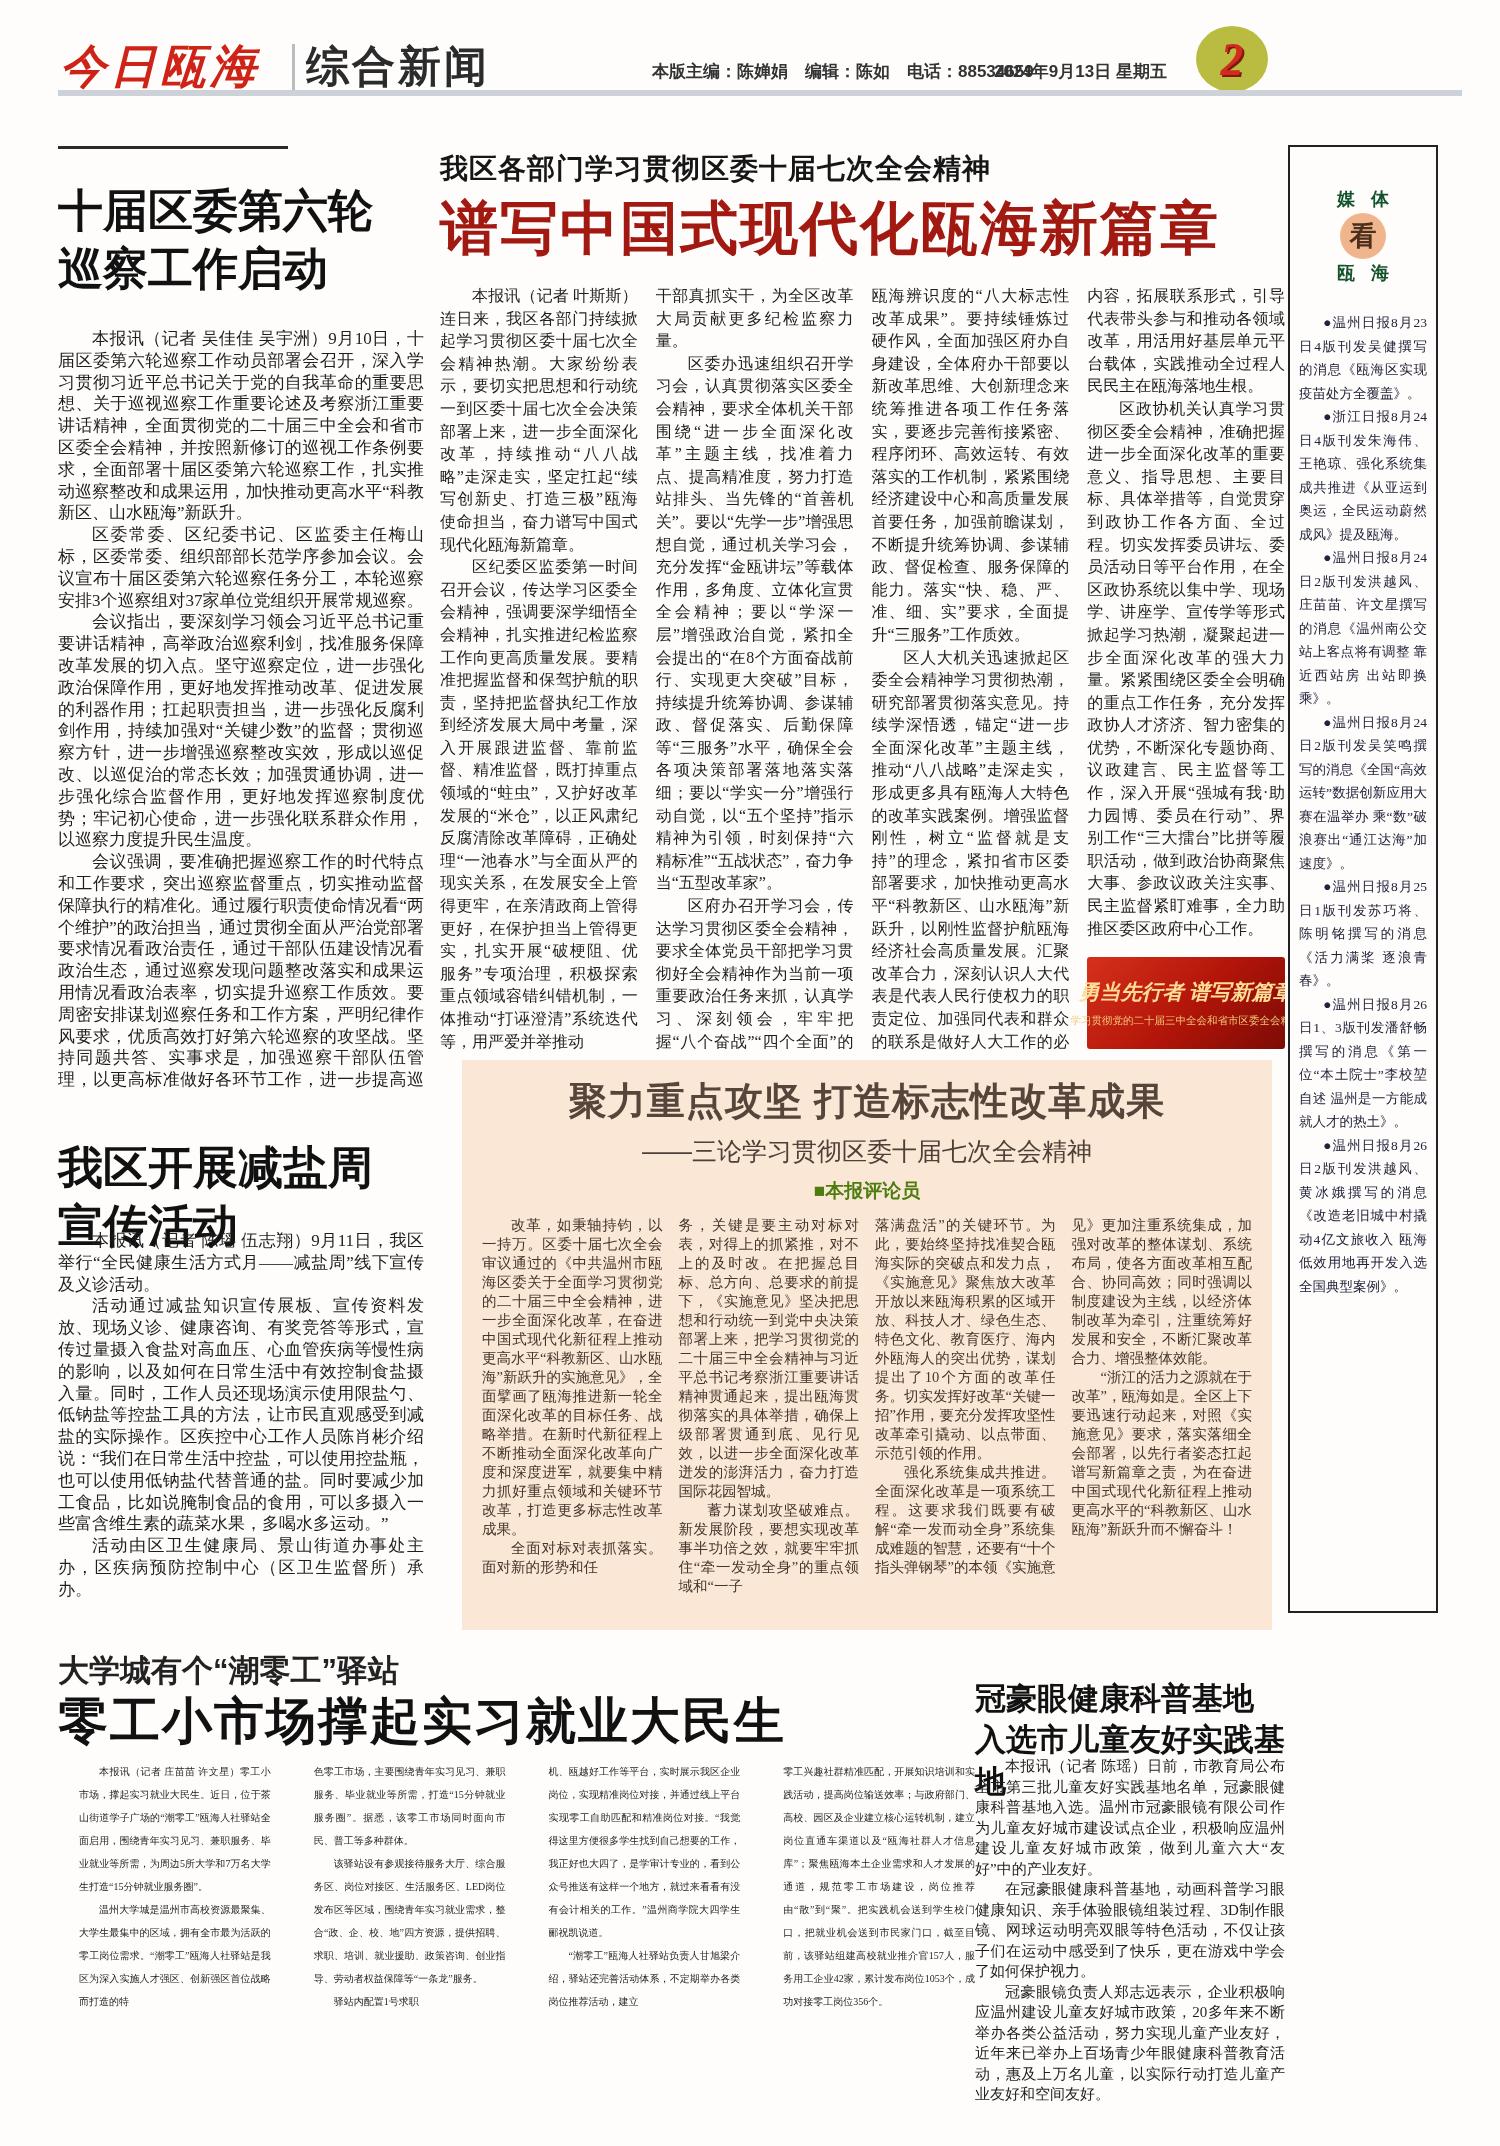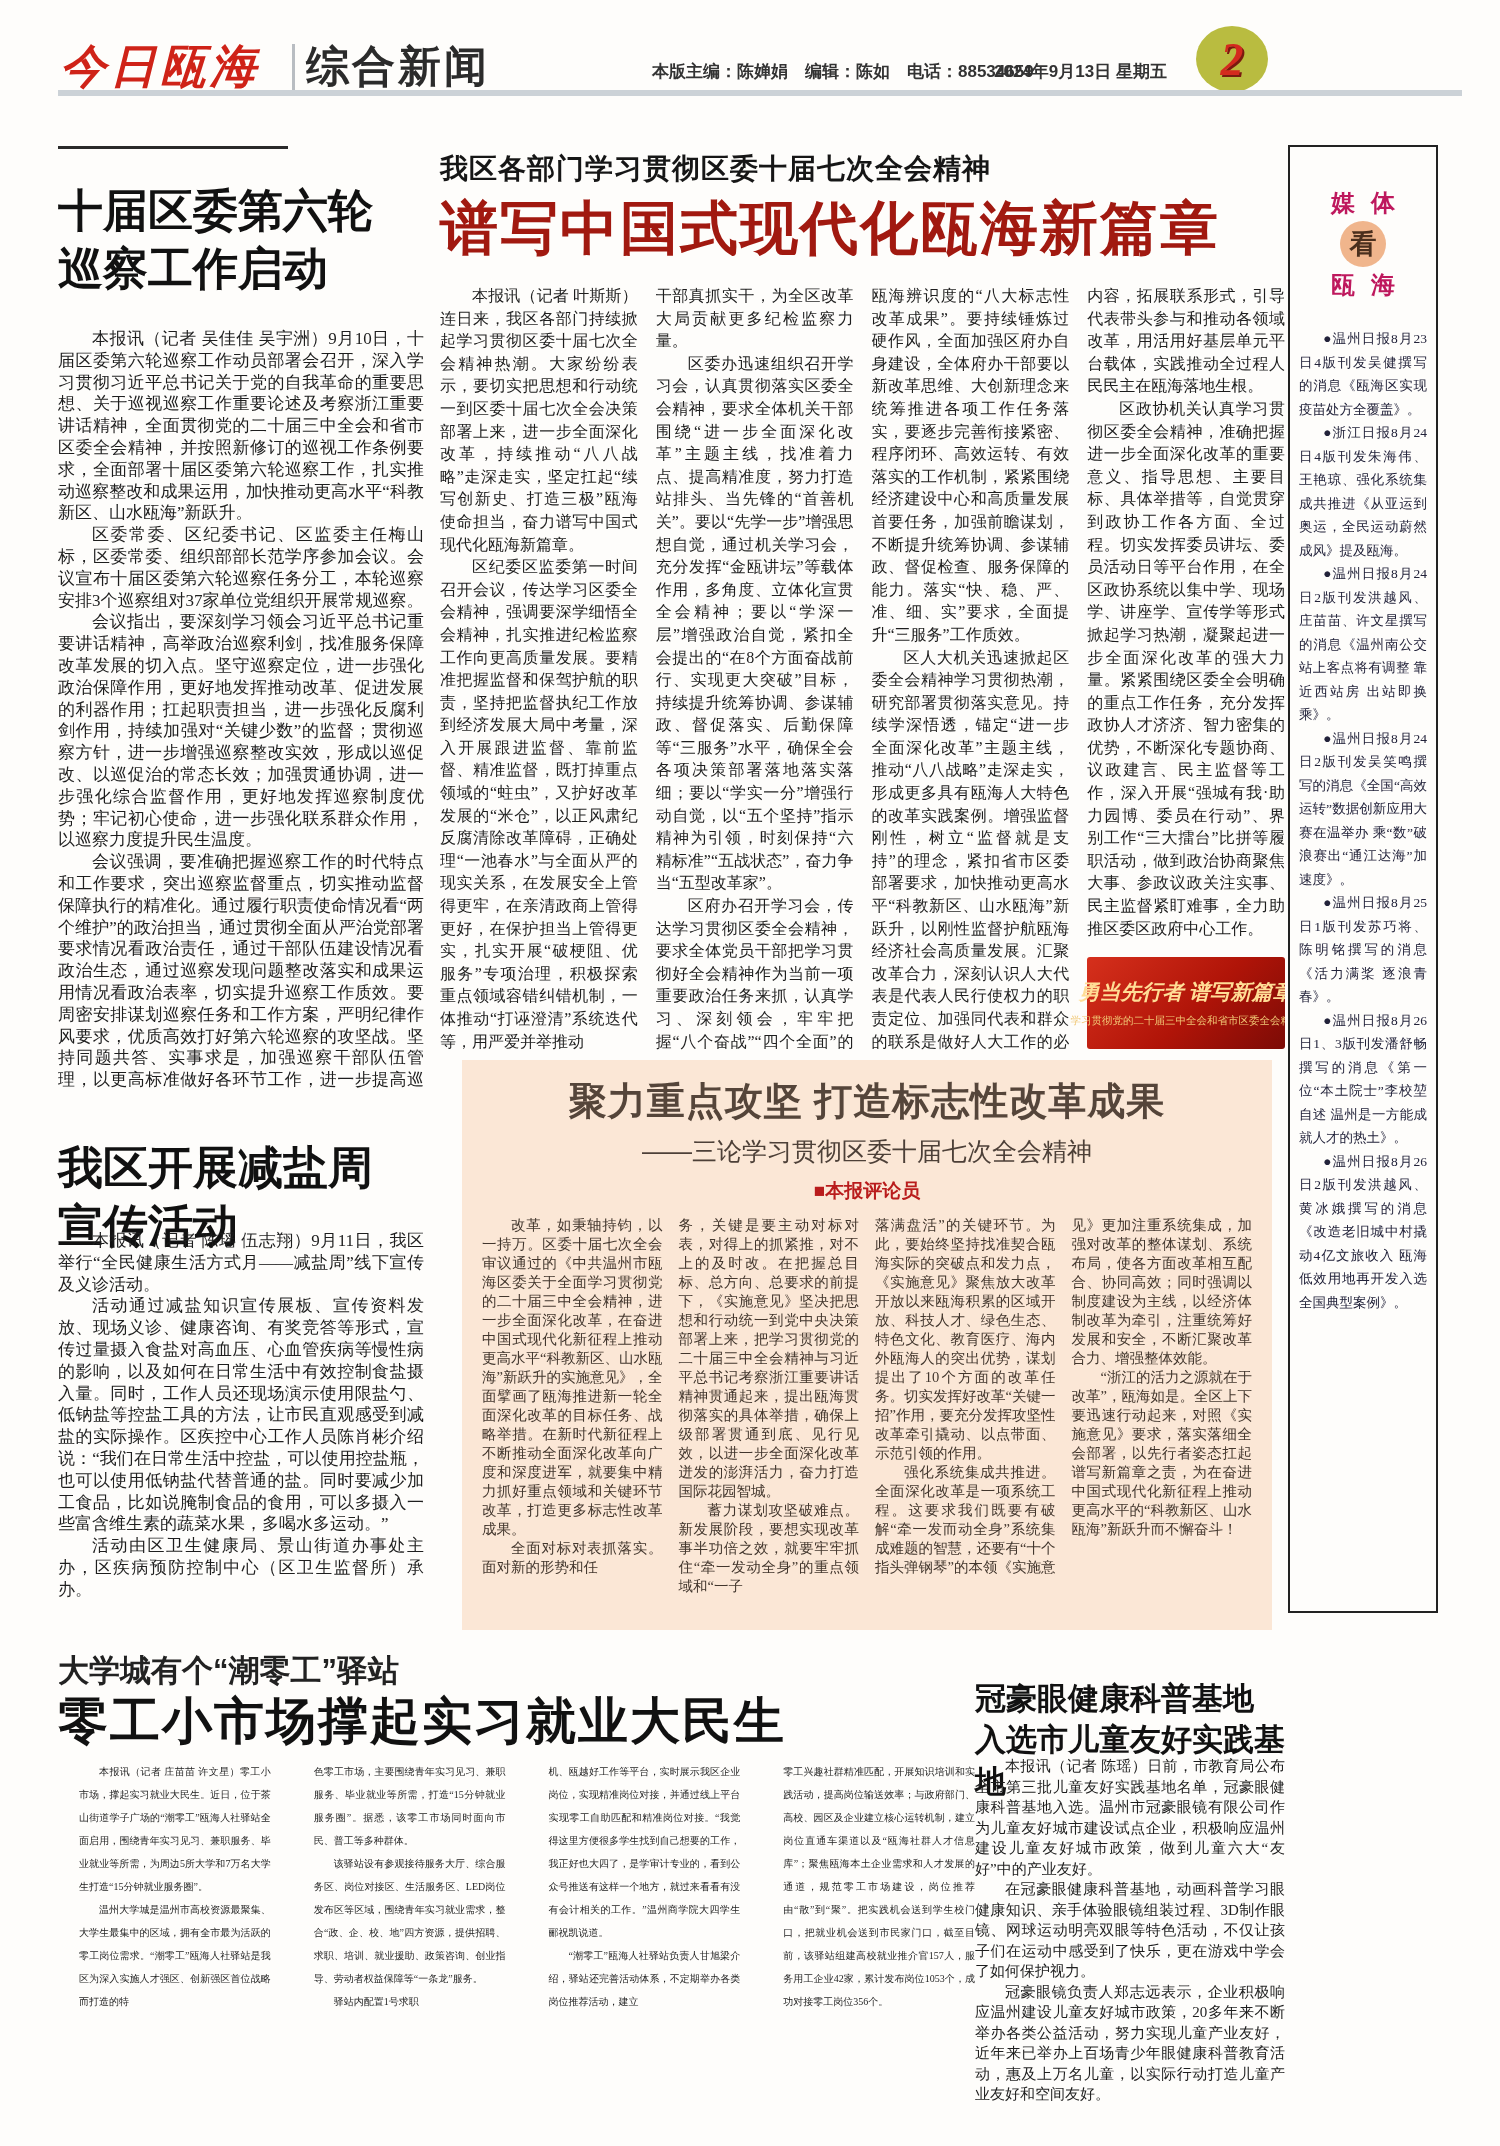--- a/index.html
+++ b/index.html
@@ -47,21 +47,21 @@
   .ribbon-line1{font-size:21px;font-weight:bold;font-style:italic;color:#ffdd96;white-space:nowrap;}
   .ribbon-line2{font-size:10.5px;color:#f0c775;white-space:nowrap;}
 
   
   .box{left:462px;top:1060px;width:810px;height:570px;background:#fbe7d6;box-sizing:border-box;
        padding:16px 20px 12px 20px;overflow:hidden;}
   .box-title{text-align:center;font-size:38px;font-weight:bold;color:#55453a;
              font-family:"Liberation Sans","DejaVu Sans",sans-serif;letter-spacing:1px;}
   .box-subtitle{text-align:center;font-size:25px;font-weight:normal;color:#4d4038;margin-top:8px;
                 font-family:"Liberation Sans","DejaVu Sans",sans-serif;}
-  .box-author{text-align:center;font-size:19px;font-weight:bold;color:#b91c1c;margin:10px 0 12px 0;
+  .box-author{text-align:center;font-size:19px;font-weight:bold;color:#4d7c0f;margin:10px 0 12px 0;
               font-family:"Liberation Sans","DejaVu Sans",sans-serif;}
   .box-cols{display:flex;gap:16px;height:418px;overflow:hidden;}
   .box-cols .col{flex:1;font-size:14.5px;line-height:19px;text-align:justify;color:#42362d;}
 
   
   .bl-kicker{left:58px;top:1650px;font-size:31px;font-weight:bold;color:#222;
              font-family:"Liberation Sans","DejaVu Sans",sans-serif;}
   .bl-headline{left:58px;top:1688px;font-size:50px;font-weight:bold;color:#111;letter-spacing:2px;
                font-family:"Liberation Sans","DejaVu Sans",sans-serif;}
   .bl-cols{left:58px;top:1760px;width:917px;height:372px;display:flex;gap:22px;overflow:hidden;}
@@ -70,21 +70,21 @@
   
   .br-headline{left:975px;top:1652px;width:312px;font-size:31px;font-weight:bold;color:#111;
                font-family:"Liberation Sans","DejaVu Sans",sans-serif;white-space:pre-line;line-height:1.34;}
   .br-body{left:975px;top:1756px;width:310px;height:380px;overflow:hidden;
            font-size:15px;line-height:20.5px;text-align:justify;}
 
   
   .sidebar{left:1288px;top:145px;width:150px;height:1468px;border:2px solid #222;box-sizing:border-box;
            padding:40px 9px 10px 9px;}
   .side-head{display:flex;flex-direction:column;align-items:center;}
-  .side-head-row{font-size:24px;font-weight:bold;color:#be185d;letter-spacing:16px;text-indent:16px;}
+  .side-head-row{font-size:18px;font-weight:bold;color:#14532d;letter-spacing:16px;text-indent:16px;}
   .side-circle{width:46px;height:46px;border-radius:50%;background:#f0b58c;margin:2px 0;
                display:flex;align-items:center;justify-content:center;}
   .side-circle-char{font-size:27px;font-weight:bold;color:#4a2f1d;}
   .side-items{margin-top:26px;}
   .side-items p{font-size:13.5px;line-height:23.5px;text-align:justify;color:#22223a;text-indent:1.8em;}
 </style>
 </head>
 <body>
 
 <div class="page">

